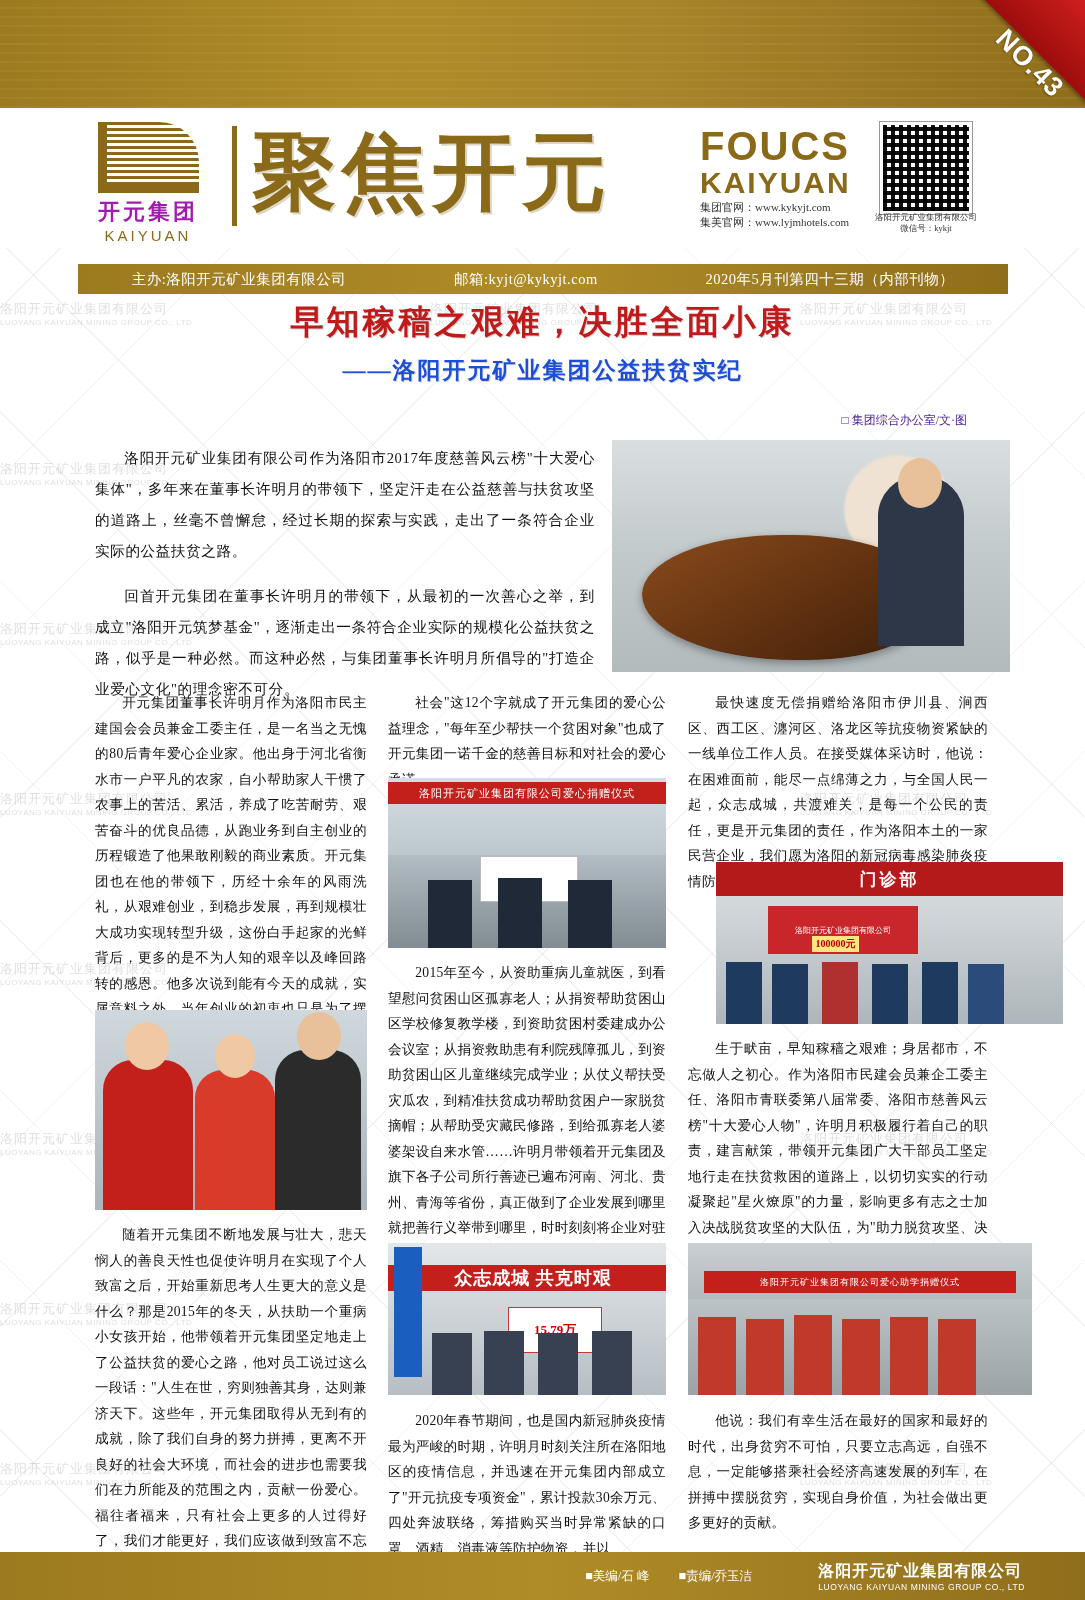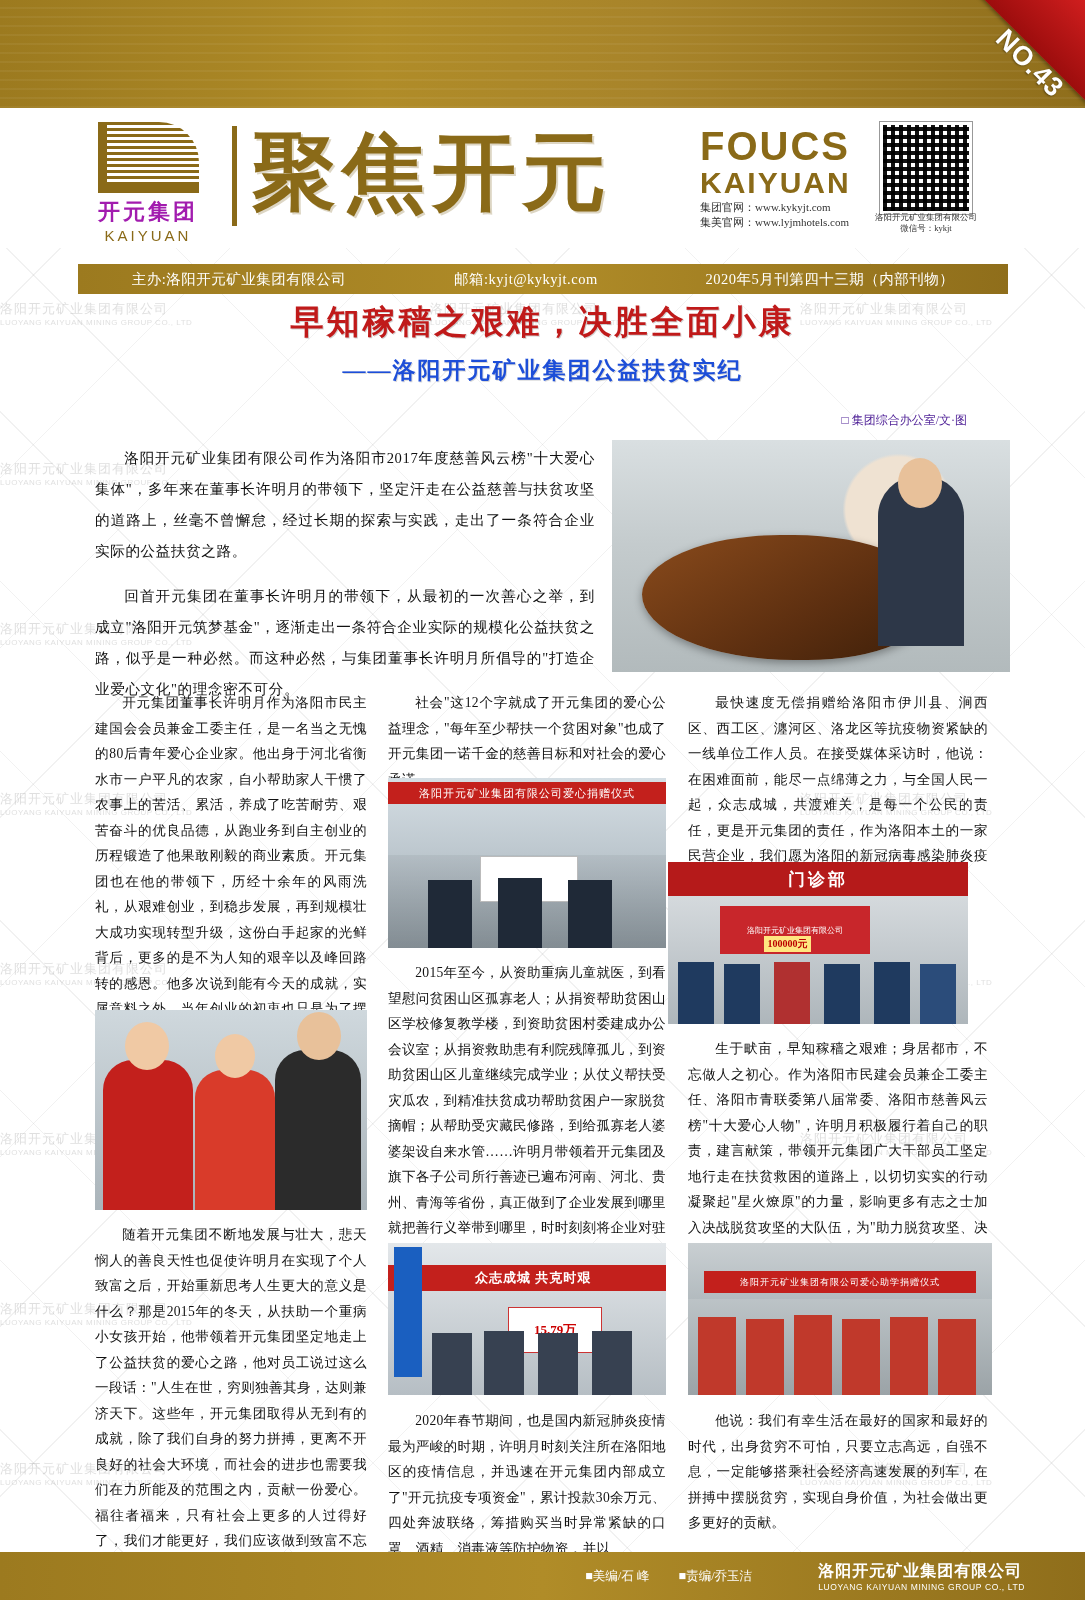--- a/index.html
+++ b/index.html
@@ -327,51 +327,51 @@
   <div style="position:absolute;left:92px;top:78px;width:96px;height:44px;background:#fff;border:1px solid #bbb;"></div>
   <div style="position:absolute;left:40px;bottom:0;width:44px;height:68px;background:#1f2937;"></div>
   <div style="position:absolute;left:110px;bottom:0;width:44px;height:70px;background:#1f2937;"></div>
   <div style="position:absolute;left:180px;bottom:0;width:44px;height:68px;background:#1f2937;"></div>
 </div>
 <div class="col" style="left:388px;top:960px;width:278px;">
   <p class="cap">2015年至今，从资助重病儿童就医，到看望慰问贫困山区孤寡老人；从捐资帮助贫困山区学校修复教学楼，到资助贫困村委建成办公会议室；从捐资救助患有利院残障孤儿，到资助贫困山区儿童继续完成学业；从仗义帮扶受灾瓜农，到精准扶贫成功帮助贫困户一家脱贫摘帽；从帮助受灾藏民修路，到给孤寡老人婆婆架设自来水管……许明月带领着开元集团及旗下各子公司所行善迹已遍布河南、河北、贵州、青海等省份，真正做到了企业发展到哪里就把善行义举带到哪里，时时刻刻将企业对驻地周边的社会责任与担当放在重中之重的位置。</p>
 </div>
 <div class="ph" style="left:388px;top:1243px;width:278px;height:152px;
      background:linear-gradient(180deg,#e3e7ea,#b6bec4);">
-  <div class="banner" style="top:22px;height:26px;font-size:13px;font-weight:bold;padding-left:12px;">众志成城 共克时艰</div>
+  <div class="banner" style="top:22px;height:26px;font-size:18px;font-weight:bold;padding-left:12px;">众志成城 共克时艰</div>
   <div style="position:absolute;left:6px;top:4px;width:28px;height:130px;background:#1a5fc0;color:#fff;font-size:11px;writing-mode:vertical-rl;text-align:center;"></div>
   <div style="position:absolute;left:120px;top:64px;width:92px;height:44px;background:#fff;border:1px solid #c33;color:#c00;font-size:13px;font-weight:bold;display:flex;align-items:center;justify-content:center;">15.79万</div>
   <div style="position:absolute;left:44px;bottom:0;width:40px;height:62px;background:#374151;"></div>
   <div style="position:absolute;left:96px;bottom:0;width:40px;height:64px;background:#374151;"></div>
   <div style="position:absolute;left:150px;bottom:0;width:40px;height:62px;background:#374151;"></div>
   <div style="position:absolute;left:204px;bottom:0;width:40px;height:64px;background:#374151;"></div>
 </div>
 <div class="col" style="left:388px;top:1408px;width:278px;">
   <p class="cap">2020年春节期间，也是国内新冠肺炎疫情最为严峻的时期，许明月时刻关注所在洛阳地区的疫情信息，并迅速在开元集团内部成立了"开元抗疫专项资金"，累计投款30余万元、四处奔波联络，筹措购买当时异常紧缺的口罩、酒精、消毒液等防护物资，并以</p>
 </div>
 
 <div class="col" id="col3">
   <p>最快速度无偿捐赠给洛阳市伊川县、涧西区、西工区、瀍河区、洛龙区等抗疫物资紧缺的一线单位工作人员。在接受媒体采访时，他说：在困难面前，能尽一点绵薄之力，与全国人民一起，众志成城，共渡难关，是每一个公民的责任，更是开元集团的责任，作为洛阳本土的一家民营企业，我们愿为洛阳的新冠病毒感染肺炎疫情防治工作贡献一份力量……</p>
 </div>
-<div class="ph" style="left:668px;top:862px;width:300px;height:162px;
-     background:linear-gradient(180deg,#dfe3e6,#aeb6bb);">
+<div class="ph" style="left:716px;top:862px;width:300px;height:162px;
+     background:linear-gradient(180deg,#dfe3e6,#aeb6bb);padding-left:47px;">
   <div style="position:absolute;left:0;right:0;top:0;height:34px;background:#b51a1a;color:#fff;font-size:17px;font-weight:bold;display:flex;align-items:center;justify-content:center;letter-spacing:3px;">门诊部</div>
   <div style="position:absolute;left:52px;top:44px;width:150px;height:48px;background:#c8262b;color:#fff;font-size:8px;display:flex;align-items:center;justify-content:center;text-align:center;">洛阳开元矿业集团有限公司</div>
   <div style="position:absolute;left:96px;top:74px;width:47px;height:16px;background:#ffe680;color:#b00;font-size:10px;font-weight:bold;display:flex;align-items:center;justify-content:center;">100000元</div>
   <div style="position:absolute;left:10px;bottom:0;width:36px;height:62px;background:#1f3a5f;"></div>
   <div style="position:absolute;left:56px;bottom:0;width:36px;height:60px;background:#1f3a5f;"></div>
   <div style="position:absolute;left:106px;bottom:0;width:36px;height:62px;background:#b03030;"></div>
   <div style="position:absolute;left:156px;bottom:0;width:36px;height:60px;background:#1f3a5f;"></div>
   <div style="position:absolute;left:206px;bottom:0;width:36px;height:62px;background:#1f3a5f;"></div>
   <div style="position:absolute;left:252px;bottom:0;width:36px;height:60px;background:#2b4c7a;"></div>
 </div>
 <div class="col" style="left:688px;top:1036px;width:300px;">
   <p class="cap">生于畎亩，早知稼穑之艰难；身居都市，不忘做人之初心。作为洛阳市民建会员兼企工委主任、洛阳市青联委第八届常委、洛阳市慈善风云榜"十大爱心人物"，许明月积极履行着自己的职责，建言献策，带领开元集团广大干部员工坚定地行走在扶贫救困的道路上，以切切实实的行动凝聚起"星火燎原"的力量，影响更多有志之士加入决战脱贫攻坚的大队伍，为"助力脱贫攻坚、决胜全面小康"贡献着光和热。</p>
 </div>
-<div class="ph" style="left:688px;top:1243px;width:304px;height:152px;
+<div class="ph" style="left:688px;top:1243px;width:344px;height:152px;
      background:linear-gradient(180deg,#cfd6d9,#9ba3a7);">
   <div style="position:absolute;left:0;right:0;top:0;height:56px;background:linear-gradient(180deg,#c9cfd2,#b3bbbf);"></div>
   <div style="position:absolute;left:16px;top:28px;right:16px;height:22px;background:#c3201c;color:#fff;font-size:9px;display:flex;align-items:center;justify-content:center;letter-spacing:1px;">洛阳开元矿业集团有限公司爱心助学捐赠仪式</div>
   <div style="position:absolute;left:10px;bottom:0;width:38px;height:78px;background:#c0392b;"></div>
   <div style="position:absolute;left:58px;bottom:0;width:38px;height:76px;background:#c0392b;"></div>
   <div style="position:absolute;left:106px;bottom:0;width:38px;height:80px;background:#c0392b;"></div>
   <div style="position:absolute;left:154px;bottom:0;width:38px;height:76px;background:#c0392b;"></div>
   <div style="position:absolute;left:202px;bottom:0;width:38px;height:78px;background:#c0392b;"></div>
   <div style="position:absolute;left:250px;bottom:0;width:38px;height:76px;background:#c0392b;"></div>
 </div>

